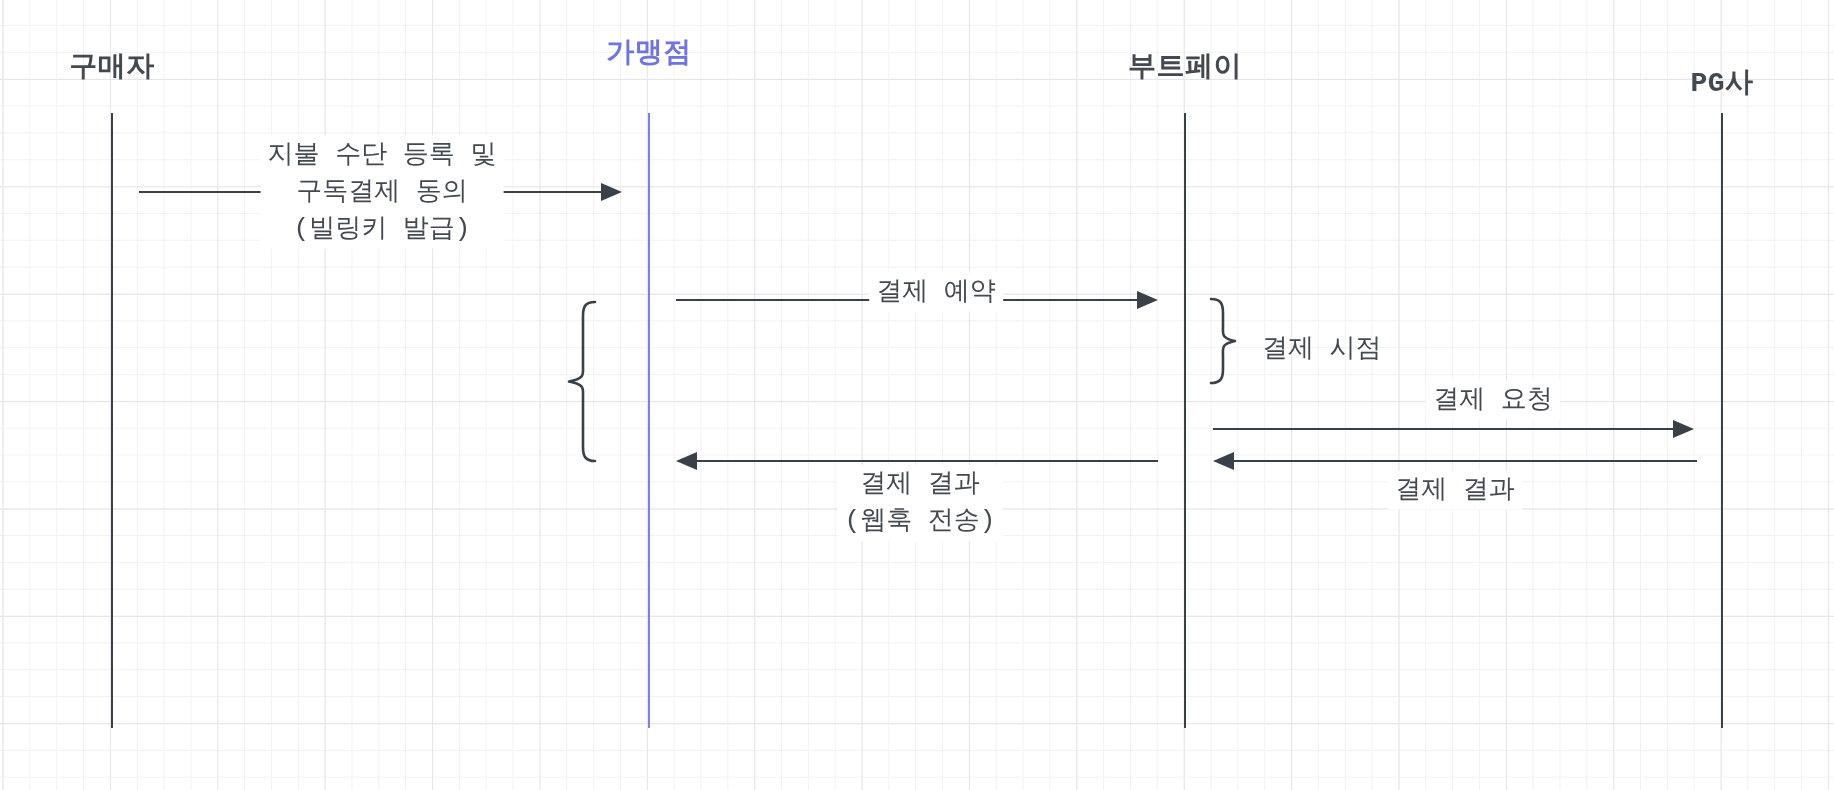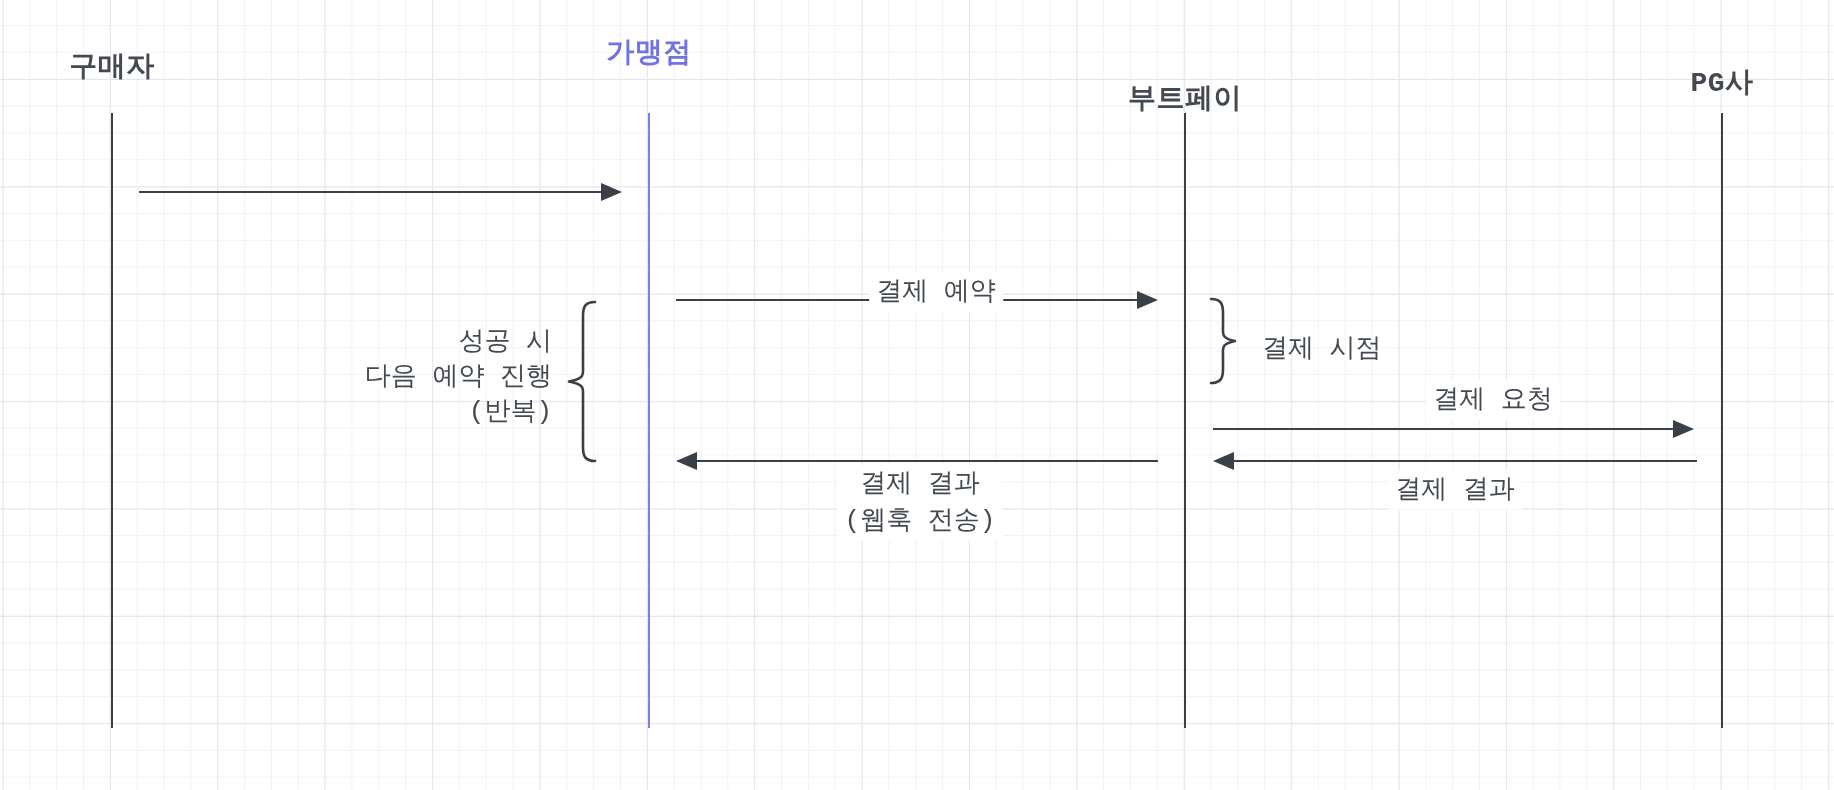--- a/index.html
+++ b/index.html
@@ -67,42 +67,42 @@
   .brace{position:absolute;overflow:visible;}
 </style>
 </head>
 <body>
 
 <div id="stage" style="--line: #3a4048; --ink: #434950; --accent: #6f73e4; --accent-line: #7c80ec;">
     <div class="actor-label" style="left: 112px; top: 66px;">구매자</div>
     <div class="lifeline" style="left: 111px; top: 113px; height: 615px;"></div>
     <div class="actor-label accent" style="left: 649px; top: 52px;">가맹점</div>
     <div class="lifeline accent" style="left: 648px; top: 113px; height: 615px;"></div>
-    <div class="actor-label" style="left: 1185px; top: 66px; margin-top: 32px;">부트페이</div>
+    <div class="actor-label" style="left: 1185px; top: 66px;">부트페이</div>
     <div class="lifeline" style="left: 1184px; top: 113px; height: 615px;"></div>
     <div class="actor-label" style="left: 1722px; top: 82px;">PG사</div>
     <div class="lifeline" style="left: 1721px; top: 113px; height: 615px;"></div>
     <div class="msg-line" style="top: 191px; left: 139px; width: 466px;"></div>
     <div class="arrow-head right" style="top: 183px; left: 601px;"></div>
+    <div class="msg-label" style="left: 382px; top: 192px;">지불 수단 등록 및
+구독결제 동의
+(빌링키 발급)</div>
     <div class="msg-line" style="top: 299px; left: 676px; width: 465px;"></div>
     <div class="arrow-head right" style="top: 291px; left: 1137px;"></div>
     <div class="msg-label" style="left: 920px; top: 292px; margin-left: 16px;">결제 예약</div>
     <div class="msg-line" style="top: 428px; left: 1213px; width: 464px;"></div>
     <div class="arrow-head right" style="top: 420px; left: 1673px;"></div>
     <div class="msg-label" style="left: 1453px; top: 400px; margin-left: 40px;">결제 요청</div>
     <div class="msg-line" style="top: 460px; left: 1230px; width: 467px;"></div>
     <div class="arrow-head left" style="top: 452px; left: 1213px;"></div>
     <div class="msg-label" style="left: 1455px; top: 490px;">결제 결과</div>
     <div class="msg-line" style="top: 460px; left: 693px; width: 465px;"></div>
     <div class="arrow-head left" style="top: 452px; left: 676px;"></div>
     <div class="msg-label" style="left: 920px; top: 503px;">결제 결과
 (웹훅 전송)</div>
     <svg class="brace" width="32" height="163" viewBox="0 0 32 163" style="left: 566px; top: 300px;">
       <path d="M29,2 C19,2 17,7 17,16 L17,66.5 C17,74.5 19,78.5 3,81.5 C19,84.5 17,88.5 17,96.5 L17,147 C17,156 19,161 29,161" fill="none" stroke="#3a4048" stroke-width="2.6" stroke-linecap="round" stroke-linejoin="round"></path>
     </svg>
-    <div class="ann-label right" style="left: 552px; top: 377px;">성공 시
-다음 예약 진행
-(반복)</div>
     <svg class="brace" width="30" height="88" viewBox="0 0 30 88" style="left: 1208px; top: 297px;">
       <path d="M3,2 C13,2 15,7 15,16 L15,29 C15,37 13,41 27,44 C13,47 15,51 15,59 L15,72 C15,81 13,86 3,86" fill="none" stroke="#3a4048" stroke-width="2.6" stroke-linecap="round" stroke-linejoin="round"></path>
     </svg>
     <div class="ann-label left" style="left: 1262px; top: 341px; margin-top: 8px;">결제 시점</div>
   </div>
 
 </body></html>

